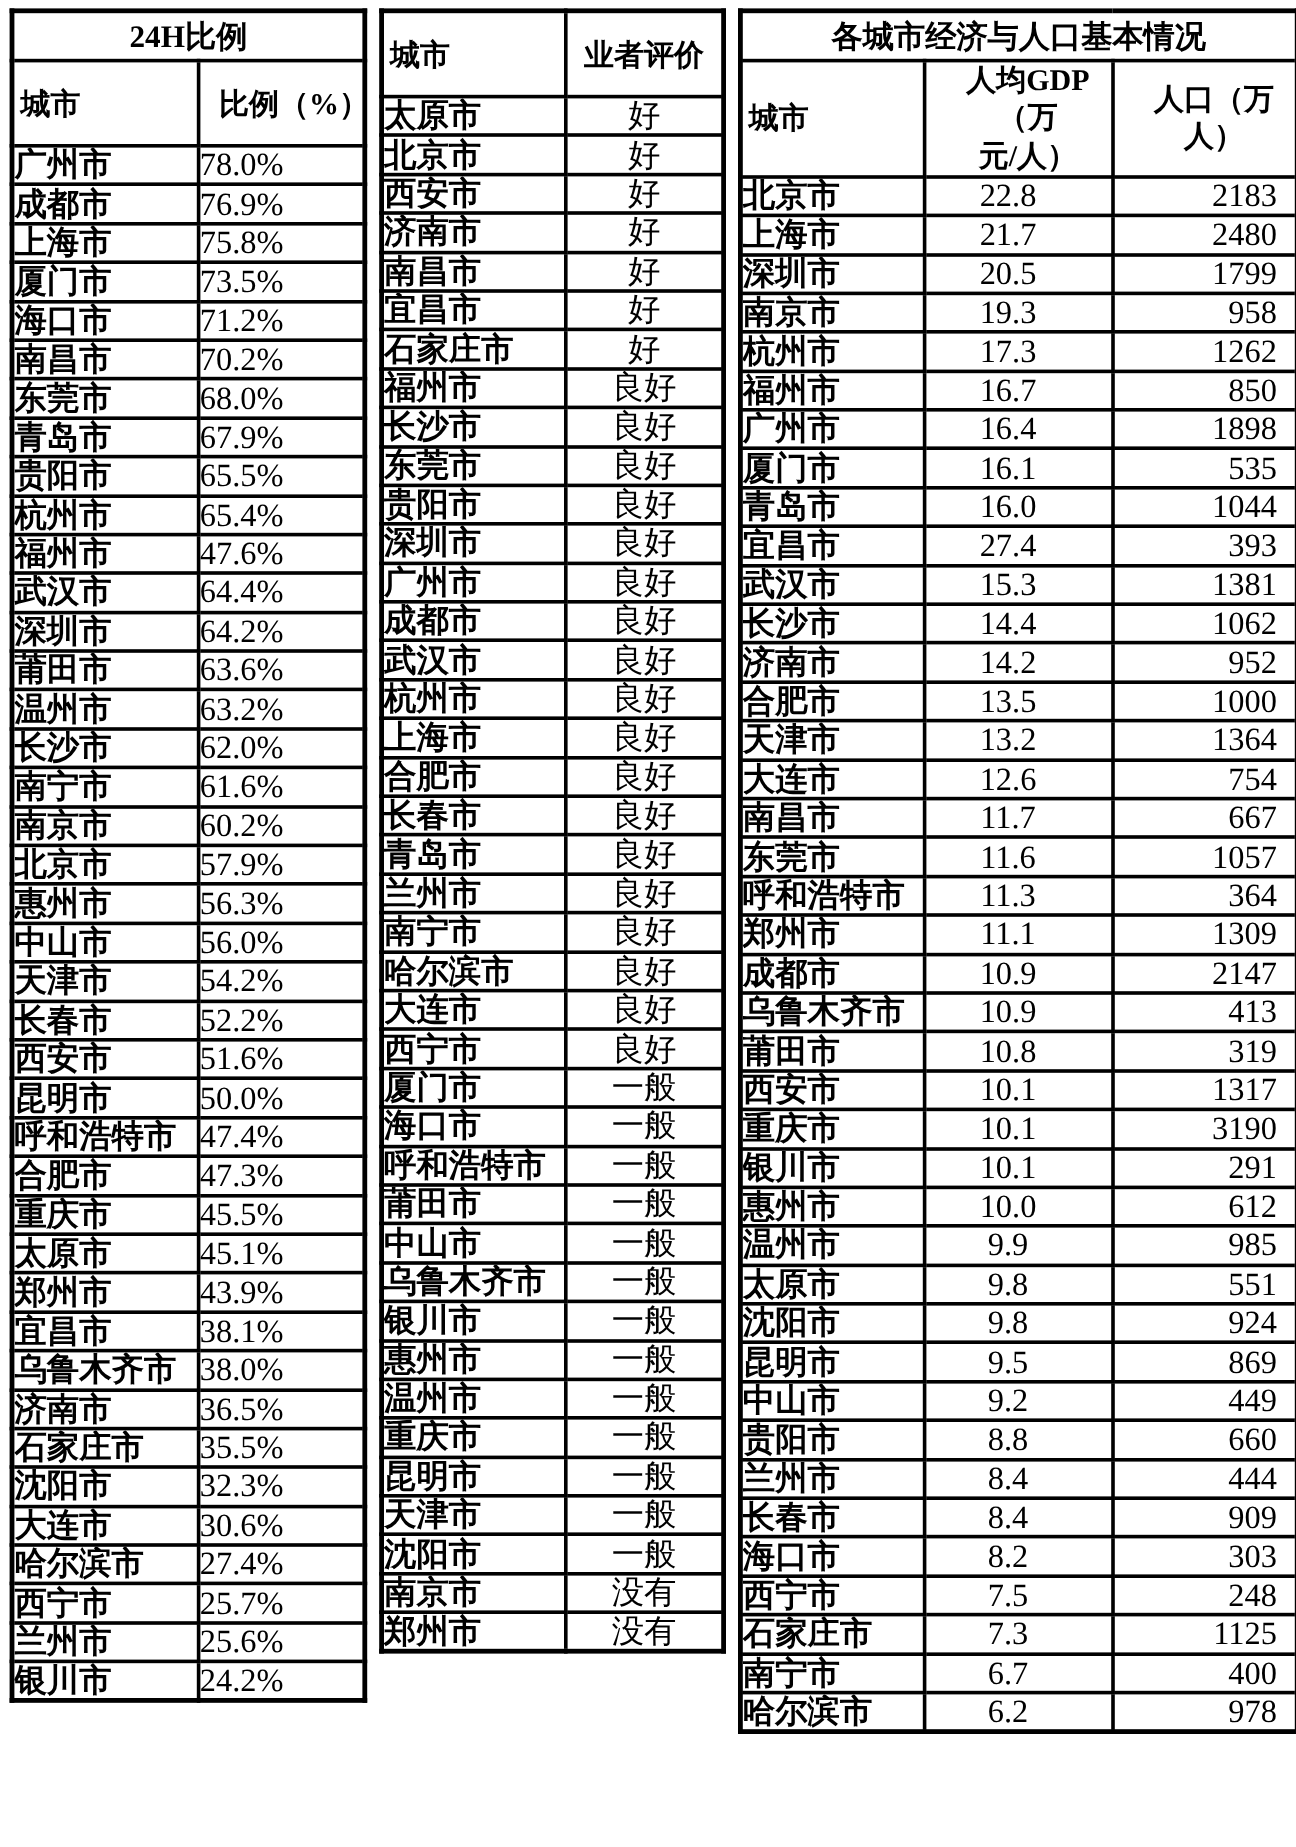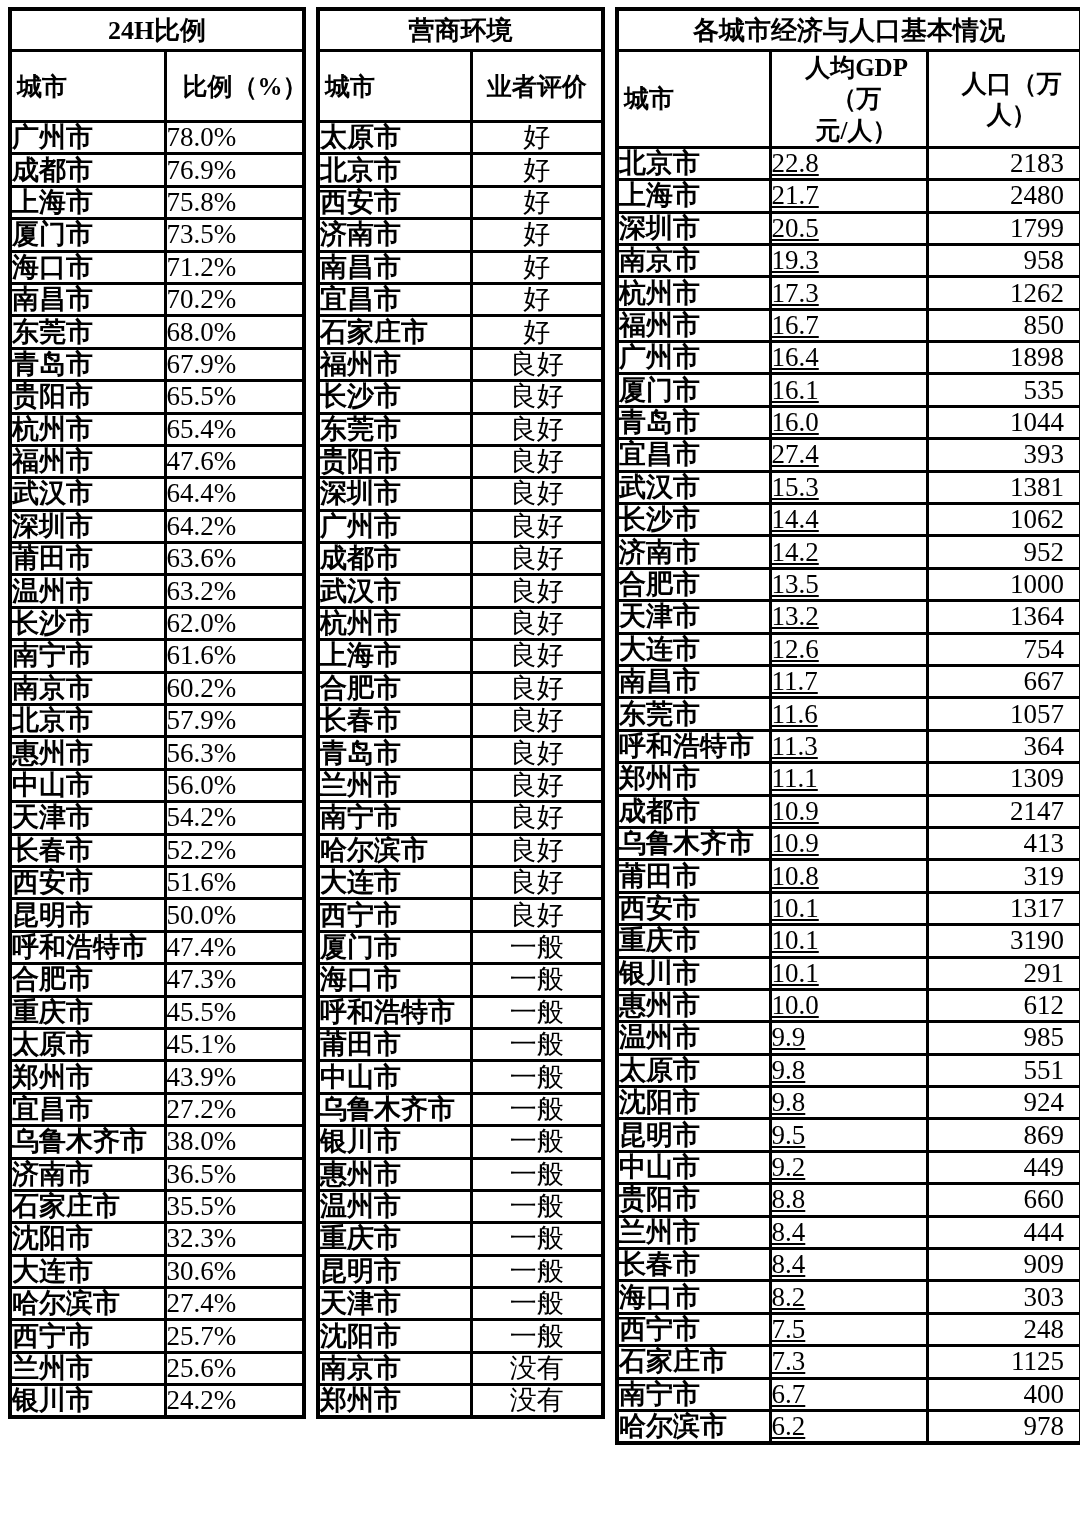--- a/index.html
+++ b/index.html
@@ -76,21 +76,21 @@
     vertical-align: middle;
     line-height: 1;
   }
   td.c0 {               
     font-weight: 700;
     text-align: left;
     padding-left: 5px;
   }
   .t1 td.c1 { padding-right: 4px;  font-weight: 400; }
   .t2 td.c1 { text-align: center;                     font-weight: 400; }
-  .t3 td.c1 { text-align: left; padding-right: 17px; font-weight: 400; text-decoration: underline; }
+  .t3 td.c1 { text-align: center; padding-right: 17px; font-weight: 400; }
   .t3 td.c2 { text-align: right; padding-right: 15px; font-weight: 400; }
 </style>
 </head>
 <body>
 
 <div class="page">
 
   <table class="t t1">
     <colgroup>
         <col class="c-city">
@@ -221,21 +221,21 @@
         <tr>
           <td class="c0">太原市</td>
           <td class="c1">45.1%</td>
         </tr>
         <tr>
           <td class="c0">郑州市</td>
           <td class="c1">43.9%</td>
         </tr>
         <tr>
           <td class="c0">宜昌市</td>
-          <td class="c1">27.2%</td>
+          <td class="c1">38.1%</td>
         </tr>
         <tr>
           <td class="c0">乌鲁木齐市</td>
           <td class="c1">38.0%</td>
         </tr>
         <tr>
           <td class="c0">济南市</td>
           <td class="c1">36.5%</td>
         </tr>
         <tr>
@@ -268,23 +268,20 @@
         </tr>
       </tbody>
   </table>
 
   <table class="t t2">
     <colgroup>
         <col class="c-city">
         <col class="c-val">
       </colgroup>
     <thead>
-      <tr class="title-row">
-        <th colspan="2">营商环境</th>
-      </tr>
       <tr class="head-row">
         <th class="h-city">城市</th>
         <th class="h-val">业者评价</th>
       </tr>
     </thead>
     <tbody>
         <tr>
           <td class="c0">太原市</td>
           <td class="c1">好</td>
         </tr>

